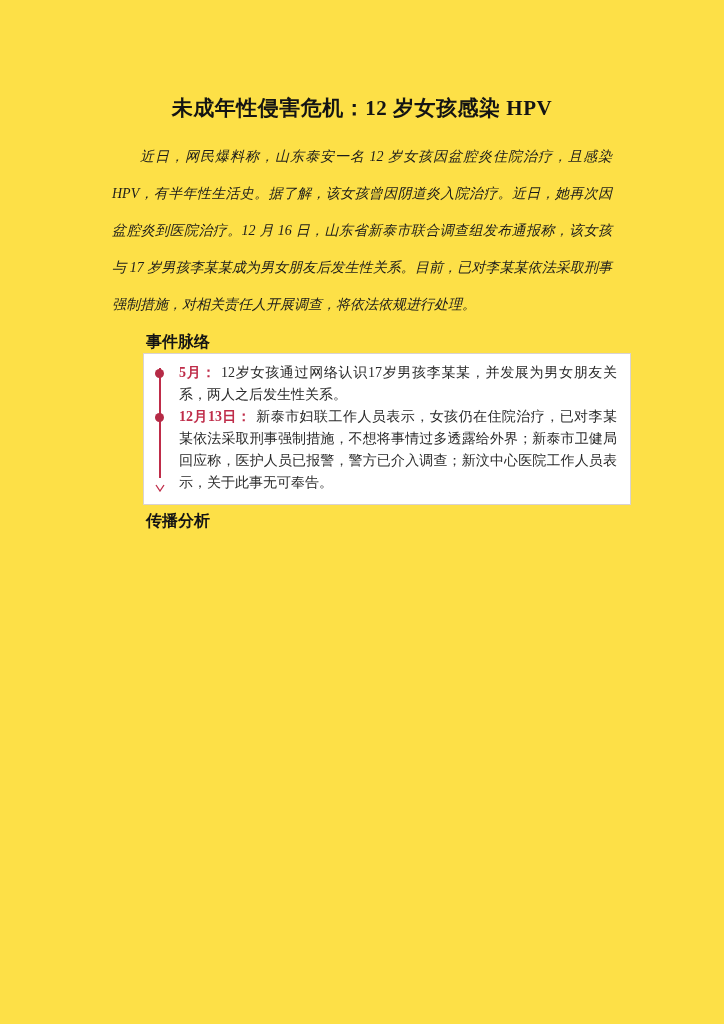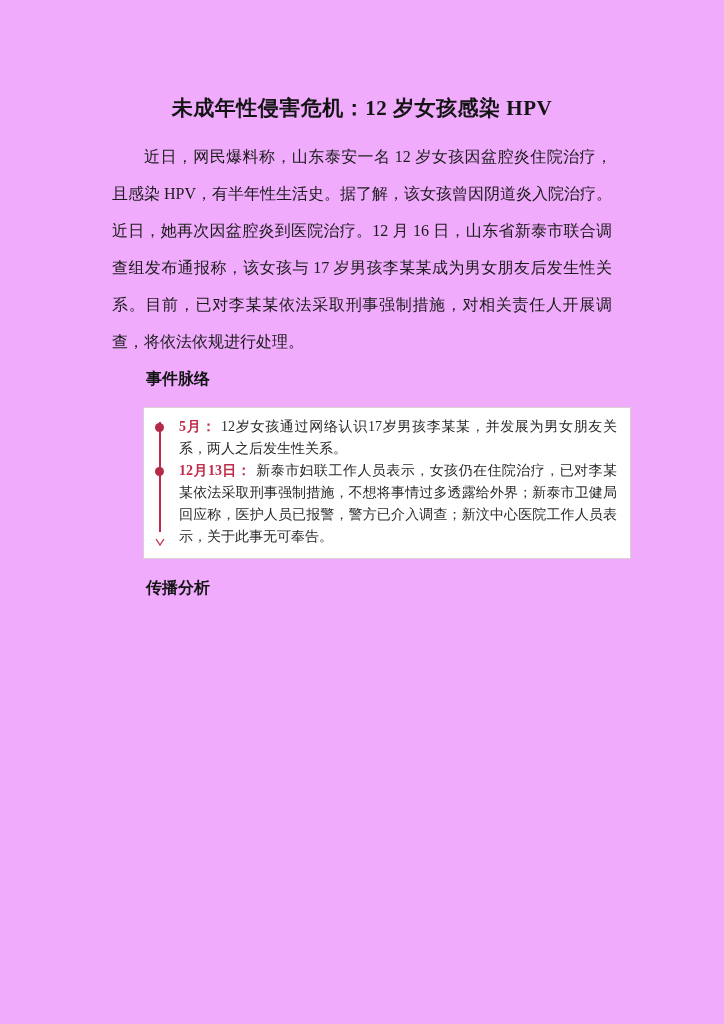--- a/index.html
+++ b/index.html
@@ -4,56 +4,57 @@
 <style>
   html, body {
     margin: 0;
     padding: 0;
     background: #ffffff;
   }
   .page {
     position: relative;
     width: 724px;
     height: 1024px;
-    background: #f0abfc;
+    background: #fde047;
     font-family: "Liberation Serif", "DejaVu Serif", serif;
     color: #1f1f1f;
     overflow: hidden;
   }
   .doc-title {
     margin: 0;
     padding-top: 94px;
     text-align: center;
     font-size: 21px;
     font-weight: bold;
     color: #141414;
     letter-spacing: 0.5px;
   }
   .intro {
     width: 500px;
     margin: 16px 112px 0 112px;
-    font-size: 16px;
+    font-size: 14px;
     line-height: 37px;
     text-align: justify;
     text-indent: 2em;
     color: #1b1b1b;
+    font-style: italic;
   }
   .section-heading {
     margin: 9px 0 0 146px;
     font-size: 16px;
     font-weight: bold;
     color: #141414;
   }
   .section-heading.spread {
-    margin-top: 19px;
+    margin-top: 6px;
   }
   .timeline-box {
     position: relative;
     box-sizing: border-box;
-    margin: 17px 0 0 143px;
+    margin: 0 0 0 143px;
     width: 488px;
     border: 1px solid #d9d2d2;
     background: #ffffff;
     padding: 8px 13px 10px 0;
   }
   .tl-axis {
     position: absolute;
     left: 15px;
     top: 14px;
     bottom: 26px;

